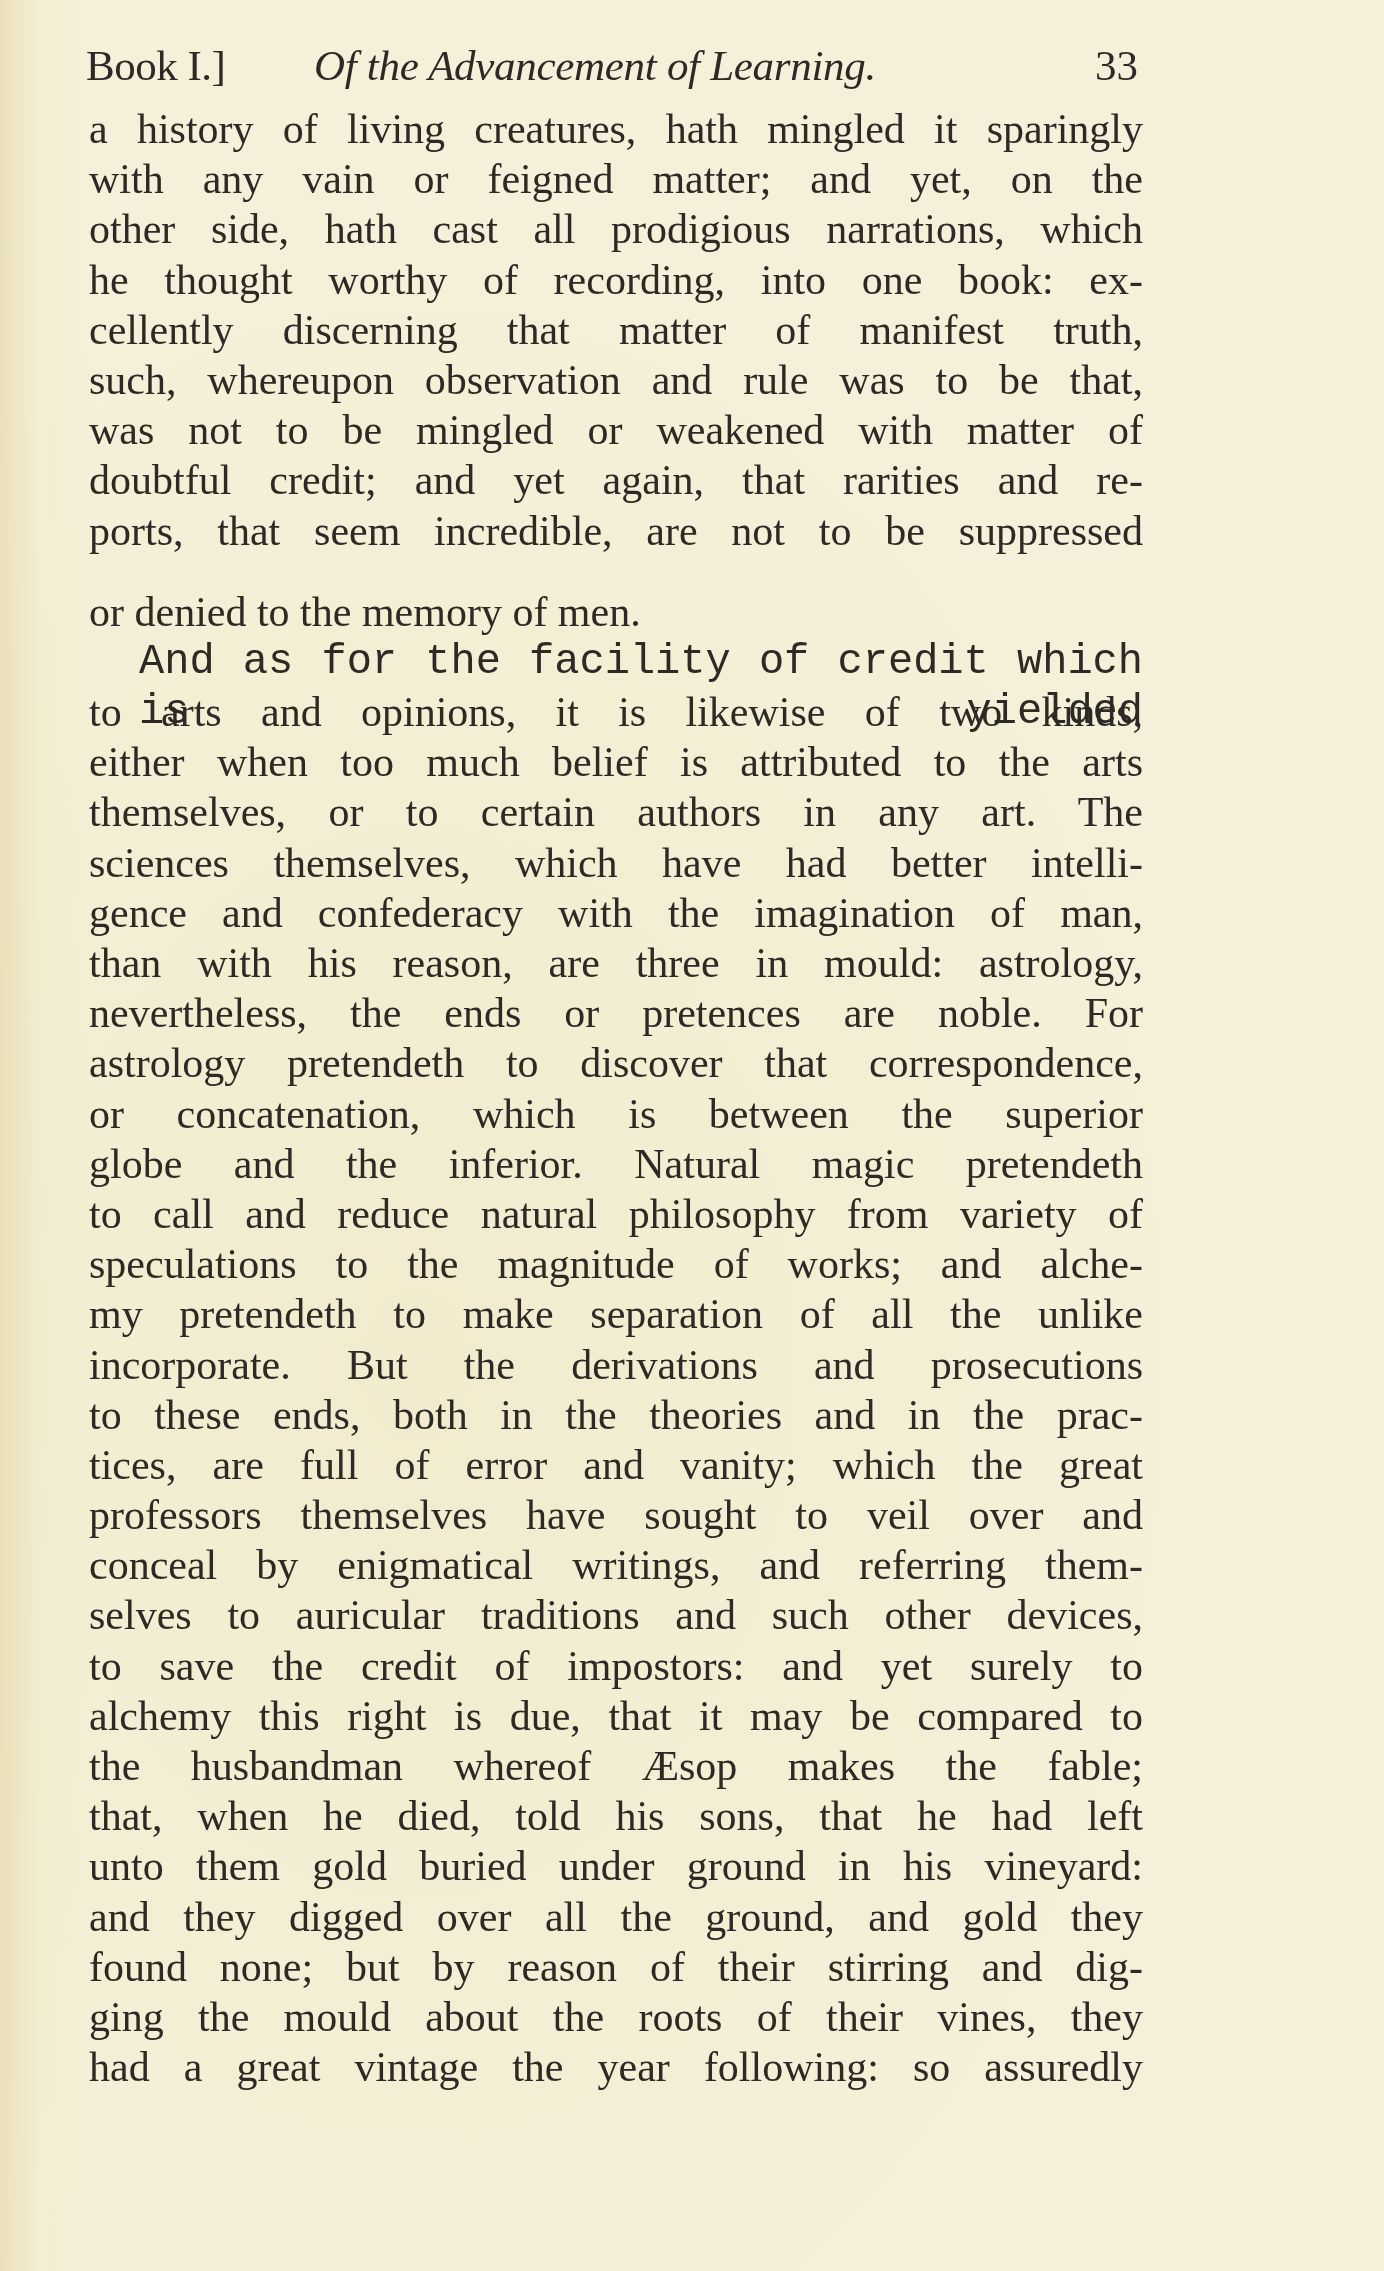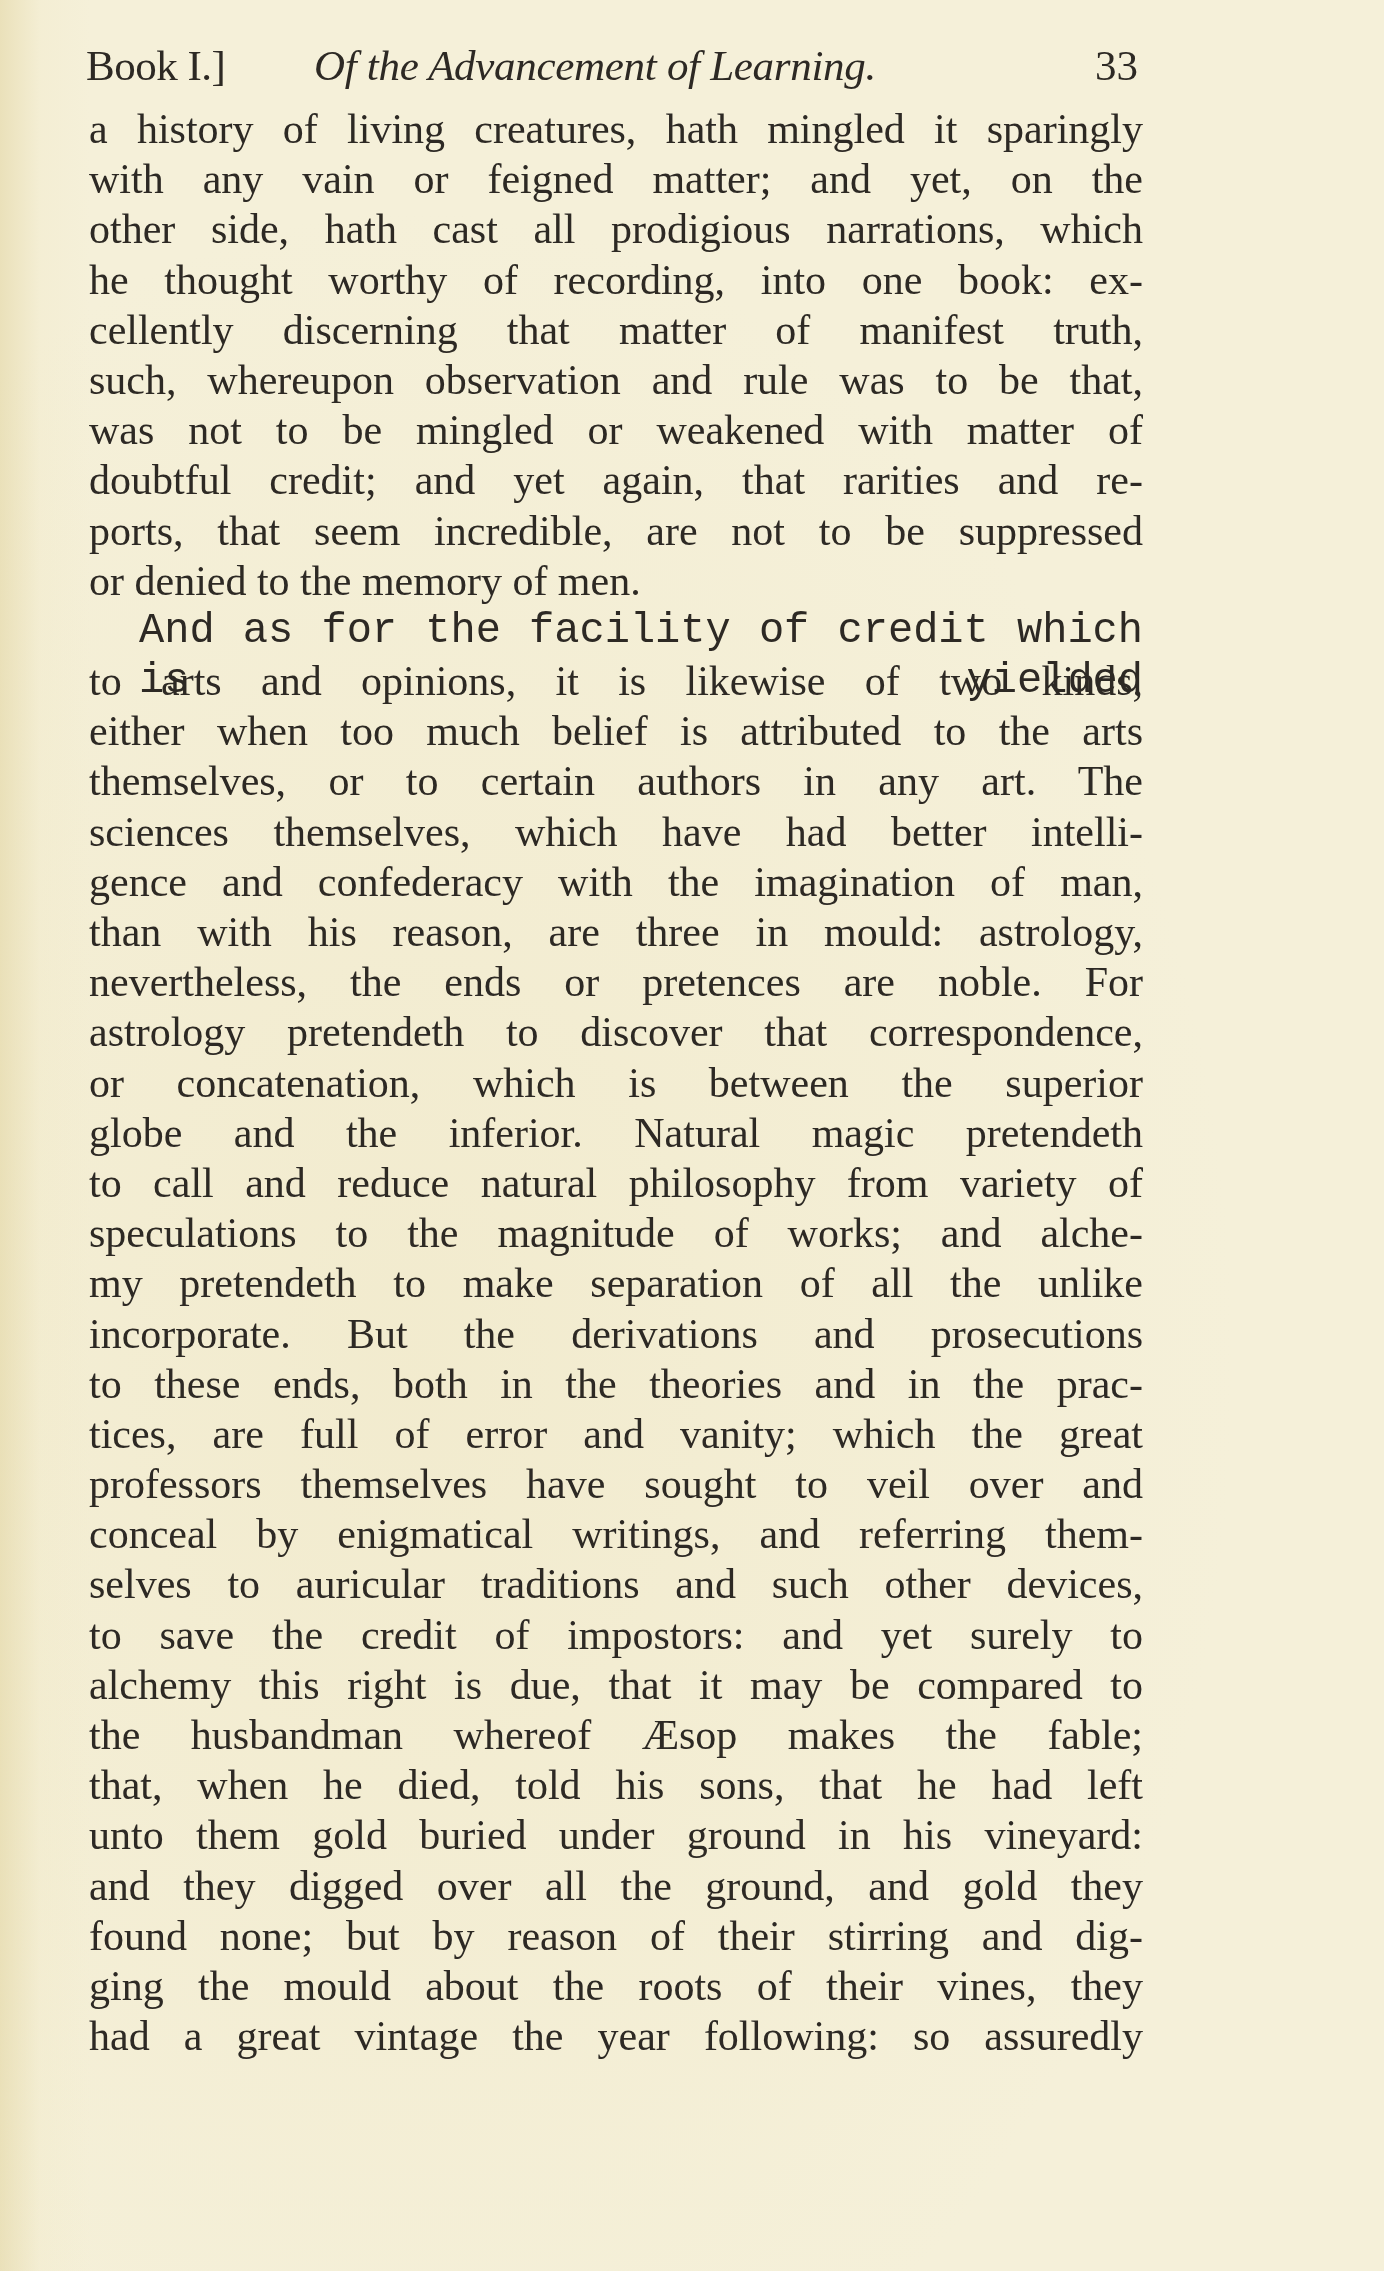--- a/index.html
+++ b/index.html
@@ -68,20 +68,21 @@
     text-align-last: justify;
     white-space: normal;
     overflow: visible;
   }
   .line.indent {
     padding-left: 50px;
     font-family: Liberation Mono, monospace;
   }
   .line.last {
     text-align-last: left;
+    margin-top: 31px;
   }
 </style>
 </head>
 <body>
 
 <div class="page">
 
   <div class="running-head">
     <span class="rh-book">Book I.]</span>
     <span class="rh-title">Of the Advancement of Learning.</span>

